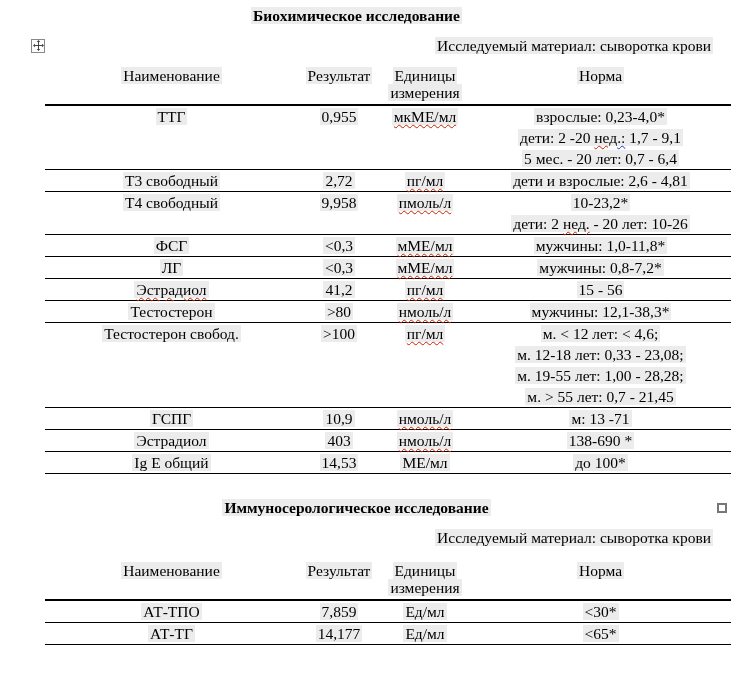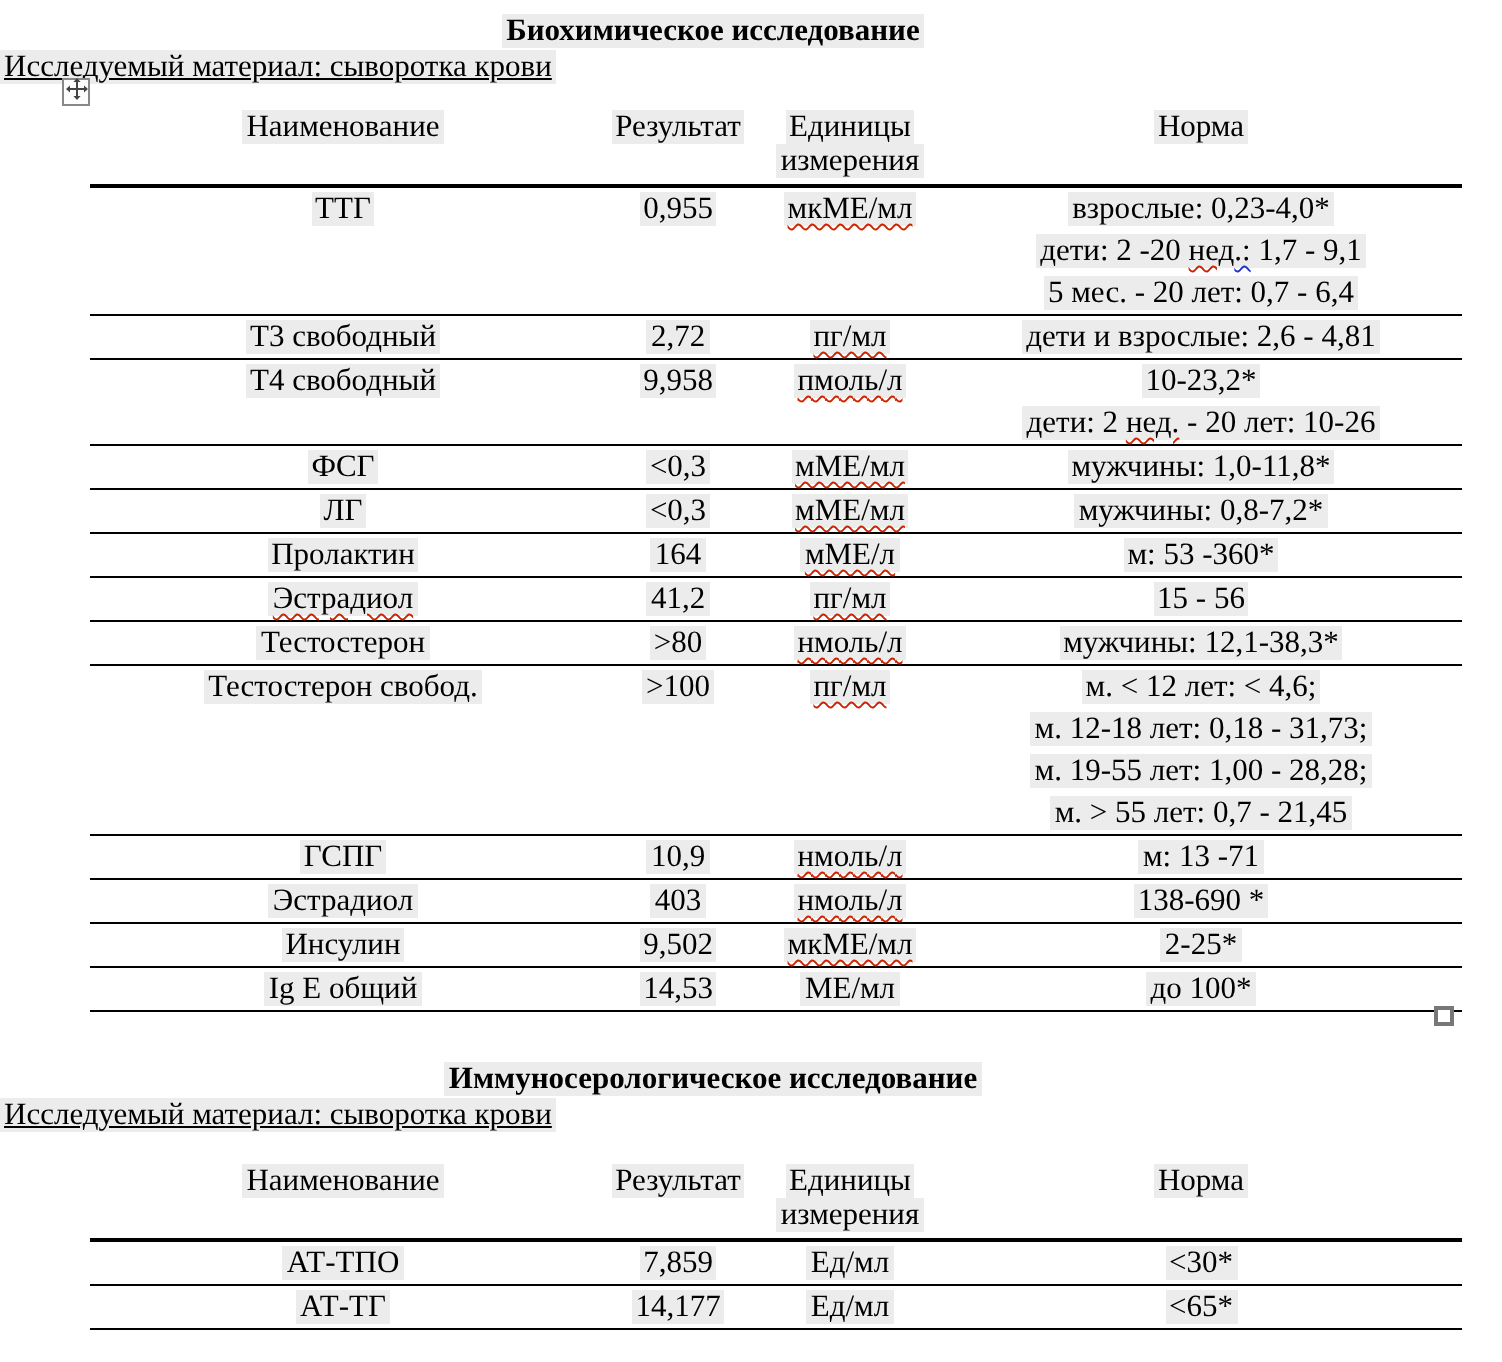--- a/index.html
+++ b/index.html
@@ -11,21 +11,21 @@
   *{ margin:0; padding:0; box-sizing:border-box; }
   html,body{ background:#ffffff; }
   body{
     width:751px; height:681px; overflow:hidden; position:relative;
     font-family:"Liberation Serif","DejaVu Serif",serif;
     font-size:15.5px; color:#000;
   }
   .doc{ position:relative; width:713px; height:681px; }
 
   .sec-title{ text-align:center; font-weight:bold; line-height:17px; }
-  .sec-subtitle{ text-align:left; line-height:17px; margin-top:1px;text-decoration:underline; }
+  .sec-subtitle{ text-align:right; line-height:17px; margin-top:13px; }
   .sh{ background:var(--shade); padding:0 2px; }
 
   .sq-red{
     text-decoration-line:underline; text-decoration-style:wavy;
     text-decoration-color:var(--sq-red); text-decoration-thickness:1px;
     text-underline-offset:2px;
   }
   .sq-blue{
     text-decoration-line:underline; text-decoration-style:wavy;
     text-decoration-color:var(--sq-blue); text-decoration-thickness:1px;
@@ -144,28 +144,20 @@
           </tr>
           <tr>
             <td><span class="sh"><span>ЛГ</span></span></td>
             <td><span class="sh"><span>&lt;0,3</span></span></td>
             <td><span class="sh"><span class="sq-red">мМЕ/мл</span></span></td>
             <td>
               <div class="norm-line"><span class="sh"><span>мужчины: 0,8-7,2*</span></span></div>
             </td>
           </tr>
           <tr>
-            <td><span class="sh"><span>Пролактин</span></span></td>
-            <td><span class="sh"><span>164</span></span></td>
-            <td><span class="sh"><span class="sq-red">мМЕ/л</span></span></td>
-            <td>
-              <div class="norm-line"><span class="sh"><span>м: 53 -360*</span></span></div>
-            </td>
-          </tr>
-          <tr>
             <td><span class="sh"><span class="sq-red">Эстрадиол</span></span></td>
             <td><span class="sh"><span>41,2</span></span></td>
             <td><span class="sh"><span class="sq-red">пг/мл</span></span></td>
             <td>
               <div class="norm-line"><span class="sh"><span>15 - 56</span></span></div>
             </td>
           </tr>
           <tr>
             <td><span class="sh"><span>Тестостерон</span></span></td>
             <td><span class="sh"><span>&gt;80</span></span></td>
@@ -173,47 +165,39 @@
             <td>
               <div class="norm-line"><span class="sh"><span>мужчины: 12,1-38,3*</span></span></div>
             </td>
           </tr>
           <tr>
             <td><span class="sh"><span>Тестостерон свобод.</span></span></td>
             <td><span class="sh"><span>&gt;100</span></span></td>
             <td><span class="sh"><span class="sq-red">пг/мл</span></span></td>
             <td>
               <div class="norm-line"><span class="sh"><span>м. &lt; 12 лет: &lt; 4,6;</span></span></div>
-              <div class="norm-line"><span class="sh"><span>м. 12-18 лет: 0,18 - 31,73;</span></span></div>
+              <div class="norm-line"><span class="sh"><span>м. 12-18 лет: 0,33 - 23,08;</span></span></div>
               <div class="norm-line"><span class="sh"><span>м. 19-55 лет: 1,00 - 28,28;</span></span></div>
               <div class="norm-line"><span class="sh"><span>м. &gt; 55 лет: 0,7 - 21,45</span></span></div>
             </td>
           </tr>
           <tr>
             <td><span class="sh"><span>ГСПГ</span></span></td>
             <td><span class="sh"><span>10,9</span></span></td>
             <td><span class="sh"><span class="sq-red">нмоль/л</span></span></td>
             <td>
               <div class="norm-line"><span class="sh"><span>м: 13 -71</span></span></div>
             </td>
           </tr>
           <tr>
             <td><span class="sh"><span>Эстрадиол</span></span></td>
             <td><span class="sh"><span>403</span></span></td>
             <td><span class="sh"><span class="sq-red">нмоль/л</span></span></td>
             <td>
               <div class="norm-line"><span class="sh"><span>138-690 *</span></span></div>
-            </td>
-          </tr>
-          <tr>
-            <td><span class="sh"><span>Инсулин</span></span></td>
-            <td><span class="sh"><span>9,502</span></span></td>
-            <td><span class="sh"><span class="sq-red">мкМЕ/мл</span></span></td>
-            <td>
-              <div class="norm-line"><span class="sh"><span>2-25*</span></span></div>
             </td>
           </tr>
           <tr>
             <td><span class="sh"><span>Ig E общий</span></span></td>
             <td><span class="sh"><span>14,53</span></span></td>
             <td><span class="sh"><span>МЕ/мл</span></span></td>
             <td>
               <div class="norm-line"><span class="sh"><span>до 100*</span></span></div>
             </td>
           </tr>

